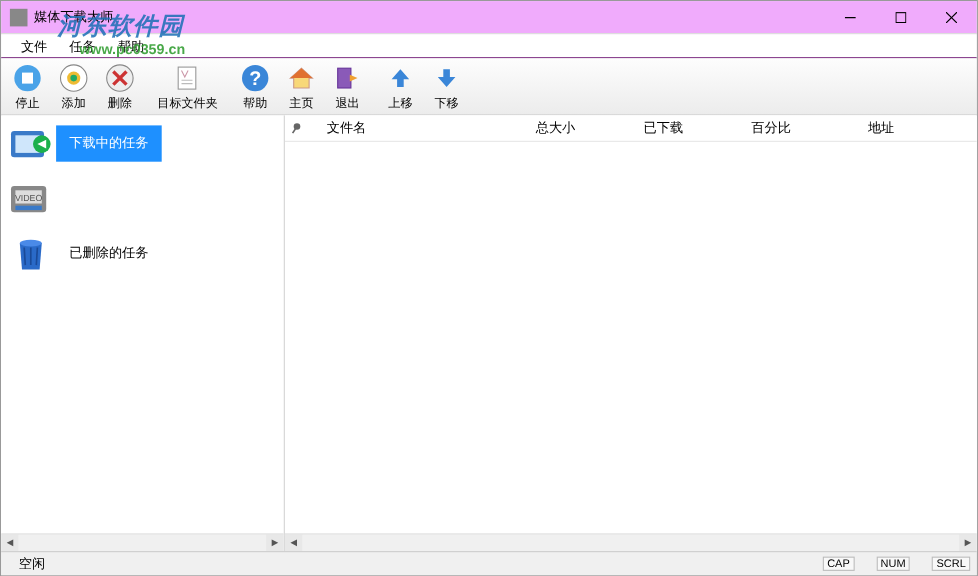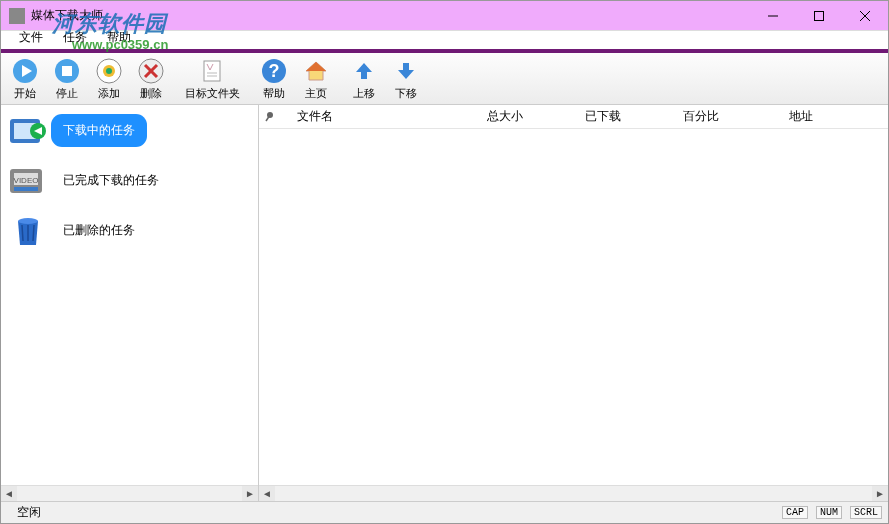--- a/index.html
+++ b/index.html
@@ -40,24 +40,24 @@
     .win-btn {
       width: 46px; height: 29px;
       display: flex; align-items: center; justify-content: center;
       font-size: 16px;
       font-family: "Segoe UI", Arial;
     }
     .menubar {
       height: 22px;
       background: #fff;
       display: flex;
-      align-items: flex-end;
+      align-items: flex-start;
       padding-left: 8px;
       font-size: 12px;
-      border-bottom: 4px solid #701a75;
+      border-bottom: 1px solid #701a75;
     }
     .menu-item { padding: 3px 10px; }
     .toolbar {
       height: 52px;
       background: linear-gradient(#fdfdfd, #ececec);
       display: flex;
       align-items: center;
       padding-left: 4px;
       border-bottom: 1px solid #ccc;
     }
@@ -94,21 +94,21 @@
     .sidebar-inner {
       height: calc(100% - 16px);
       overflow: hidden;
     }
     .side-item {
       display: flex;
       align-items: center;
       height: 50px;
       padding-left: 4px;
     }
-    .side-item.selected .side-text { background: #1e90ff; color: #fff; border-radius: 11px; }
+    .side-item.selected .side-text { background: #1e90ff; color: #fff; }
     .side-icon {
       width: 46px; height: 40px;
       display: flex; align-items: center; justify-content: center;
     }
     .side-text {
       padding: 8px 12px;
       font-size: 12px;
     }
     .hscroll {
       position: absolute;
@@ -165,22 +165,21 @@
       display: flex;
       align-items: center;
       font-size: 12px;
       padding-left: 16px;
       position: relative;
     }
     .status-right {
       position: absolute;
       right: 6px;
       display: flex;
-      gap: 8px;
-      font-family: Liberation Mono, monospace;
+      gap: 20px;
     }
     .status-ind {
       border: 1px solid #bbb;
       padding: 0 3px;
       font-size: 10px;
       background:#f8f8f8;
     }
     .watermark {
       position: absolute;
       top: 8px; left: 24px;
@@ -240,29 +239,20 @@
   <div class="menu-item">文件</div>
   <div class="menu-item">任务</div>
   <div class="menu-item">帮助</div>
 </div>
 
 <div class="toolbar">
   <div class="tb-btn">
     <span class="tb-icon">
       <svg width="26" height="26">
           <circle cx="13" cy="13" r="12" fill="#4aa3e8"></circle>
-          <polygon points="10,7 10,19 20,13" fill="#fff"></polygon>
-        </svg>
-    </span>
-    <span class="tb-label">开始</span>
-  </div>
-  <div class="tb-btn">
-    <span class="tb-icon">
-      <svg width="26" height="26">
-          <circle cx="13" cy="13" r="12" fill="#4aa3e8"></circle>
           <rect x="8" y="8" width="10" height="10" fill="#fff"></rect>
         </svg>
     </span>
     <span class="tb-label">停止</span>
   </div>
   <div class="tb-btn">
     <span class="tb-icon">
       <svg width="26" height="26">
           <circle cx="13" cy="13" r="12" fill="#fff" stroke="#888"></circle>
           <circle cx="13" cy="13" r="6" fill="#eb3"></circle>
@@ -304,20 +294,29 @@
     <span class="tb-label">帮助</span>
   </div>
   <div class="tb-btn">
     <span class="tb-icon">
       <svg width="26" height="26">
           <polygon points="13,4 23,13 20,13 20,22 6,22 6,13 3,13" fill="#f8d878" stroke="#c98"></polygon>
           <polygon points="13,4 23,13 3,13" fill="#e07030"></polygon>
         </svg>
     </span>
     <span class="tb-label">主页</span>
+  </div>
+  <div class="tb-btn">
+    <span class="tb-icon">
+      <svg width="26" height="26">
+          <rect x="4" y="4" width="12" height="18" fill="#8a5ab8" stroke="#639"></rect>
+          <polygon points="15,10 22,13 15,16" fill="#f0a030"></polygon>
+        </svg>
+    </span>
+    <span class="tb-label">退出</span>
   </div>
   <div class="tb-sep"></div>
   <div class="tb-btn">
     <span class="tb-icon">
       <svg width="26" height="26">
           <polygon points="13,5 21,14 16,14 16,21 10,21 10,14 5,14" fill="#3a86d8"></polygon>
         </svg>
     </span>
     <span class="tb-label">上移</span>
   </div>
@@ -347,21 +346,20 @@
       </div>
       <div class="side-item">
         <span class="side-icon">
           <svg width="44" height="38">
               <rect x="4" y="8" width="32" height="24" rx="3" fill="#888"></rect>
               <rect x="8" y="12" width="24" height="12" fill="#ddd"></rect>
               <rect x="8" y="26" width="24" height="4" fill="#3a7ac8"></rect>
               <text x="20" y="22" font-size="8" fill="#555" text-anchor="middle">VIDEO</text>
             </svg>
         </span>
-        <span class="side-text">已完成下载的任务</span>
       </div>
       <div class="side-item">
         <span class="side-icon">
           <svg width="44" height="38">
               <path d="M12 10 L32 10 L30 34 L14 34 Z" fill="#2a6ac8"></path>
               <ellipse cx="22" cy="10" rx="10" ry="3" fill="#4a8ae8"></ellipse>
               <line x1="16" y1="14" x2="17" y2="30" stroke="#1a4a98" stroke-width="1.5"></line>
               <line x1="22" y1="14" x2="22" y2="30" stroke="#1a4a98" stroke-width="1.5"></line>
               <line x1="28" y1="14" x2="27" y2="30" stroke="#1a4a98" stroke-width="1.5"></line>
             </svg>

